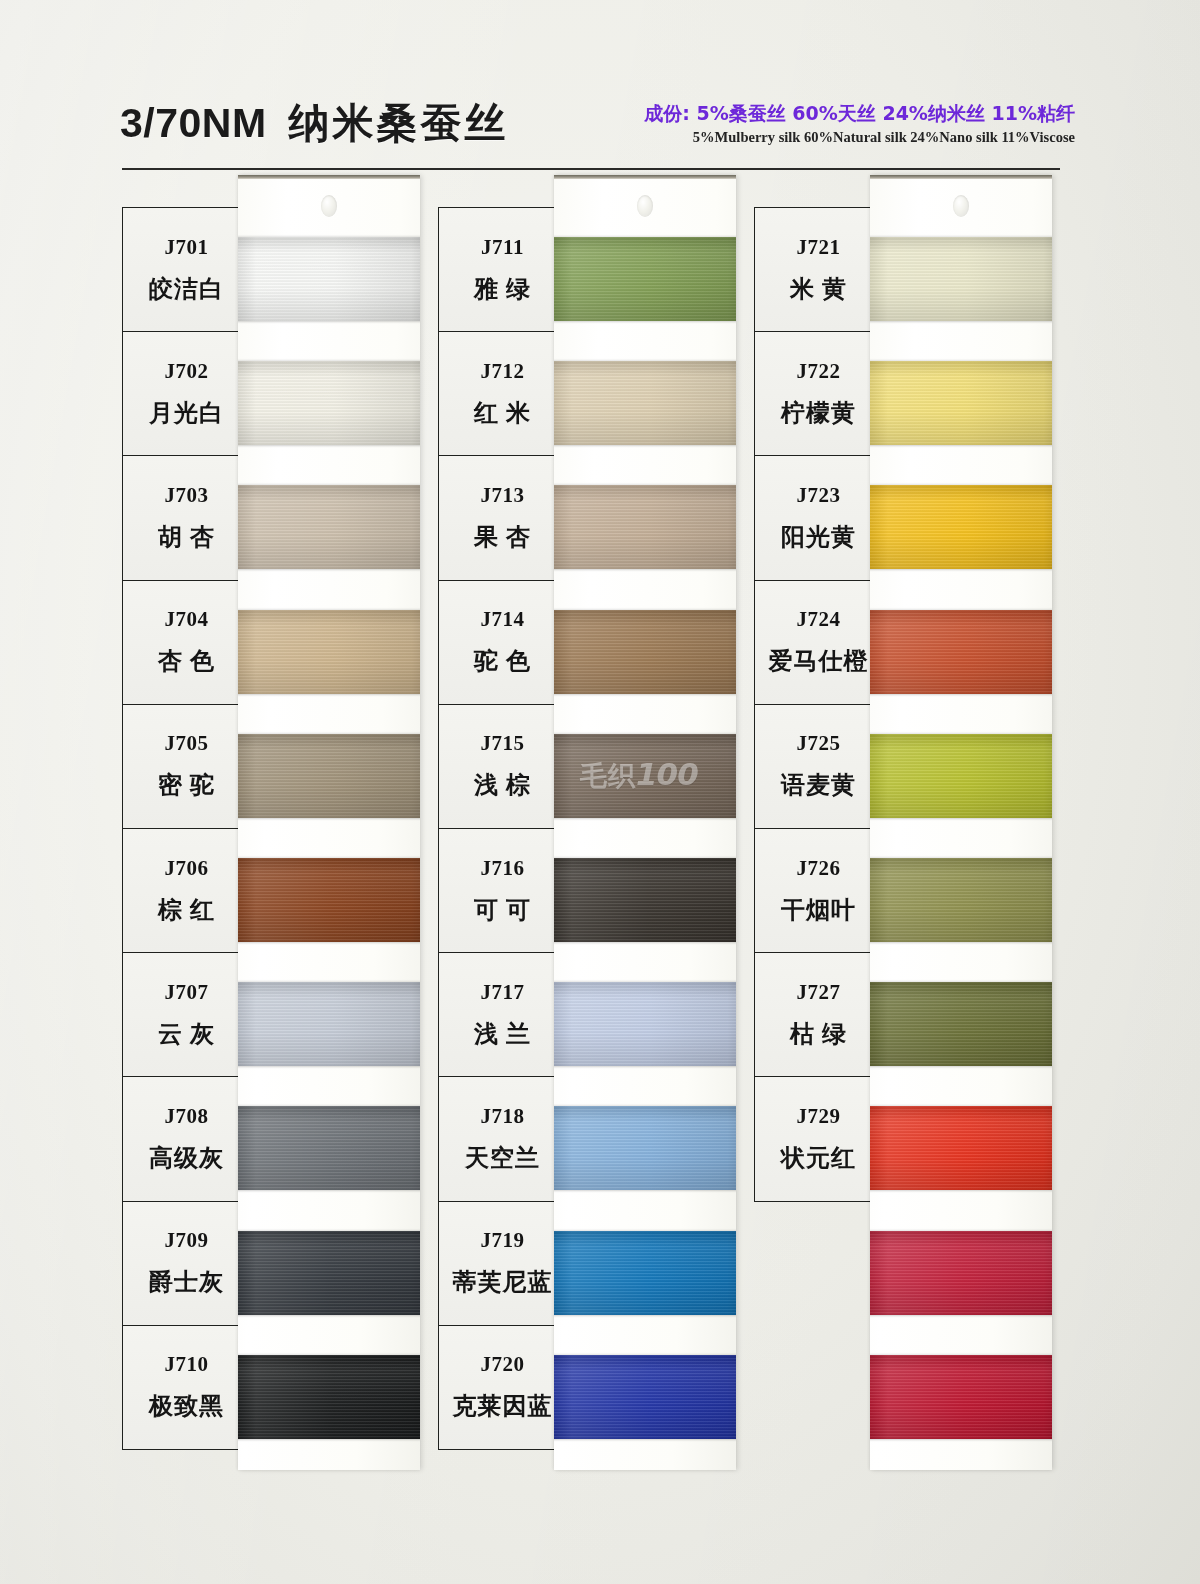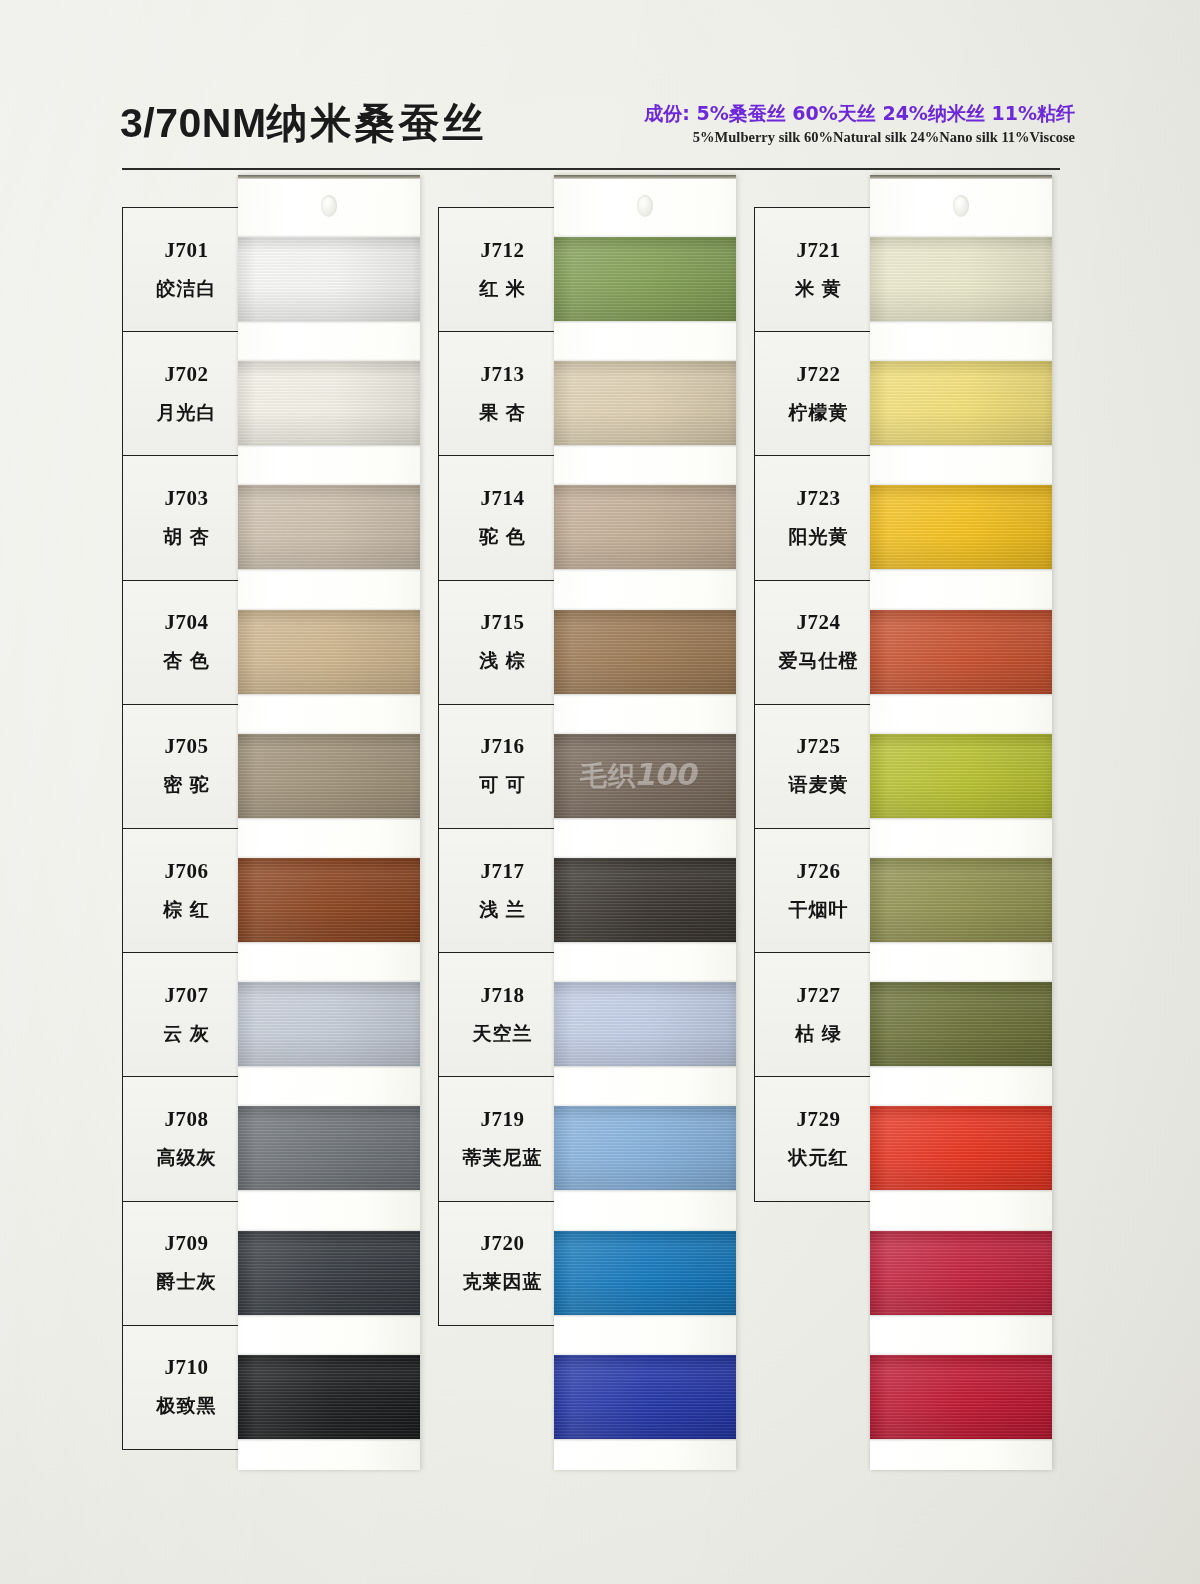--- a/index.html
+++ b/index.html
@@ -23,21 +23,21 @@
 
   
   #header{position:absolute;left:0;top:0;width:1200px;height:175px;}
   #title{
     position:absolute;left:120px;top:96px;
     font-size:41px;font-weight:bold;color:#1b1b1b;
     letter-spacing:0.5px;white-space:nowrap;
     text-shadow:0 1px 0 rgba(255,255,255,.6);
   }
   #title .code{font-family:"Liberation Sans",sans-serif;}
-  #title .cn{font-family:"DejaVu Sans","Liberation Sans",sans-serif;letter-spacing:3px;}
+  #title .cn{font-family:"DejaVu Sans","Liberation Sans",sans-serif;margin-left:22px;letter-spacing:3px;}
   #comp-cn{
     position:absolute;right:125px;top:101px;
     font-size:19px;font-weight:bold;color:#6d28d9;white-space:nowrap;
     font-family:"DejaVu Sans","Liberation Sans",sans-serif;
   }
   #comp-en{
     position:absolute;right:125px;top:129px;
     font-size:14.5px;font-weight:bold;color:#232323;white-space:nowrap;
     font-family:"Liberation Serif","DejaVu Serif",serif;
   }
@@ -74,22 +74,22 @@
     gap:13px;
     background:linear-gradient(180deg,#f4f4f0,#eeeeea);
   }
   .lcell-blank{flex:1;background:linear-gradient(180deg,#f4f4f0,#ecece8);}
   .code-txt{
     font-size:21px;font-weight:bold;color:#141414;
     font-family:"Liberation Serif","DejaVu Serif",serif;
     letter-spacing:0.5px;
   }
   .name-txt{
-    font-size:19px;font-weight:bold;color:#151515;
-    font-family:Liberation Sans, sans-serif;
+    font-size:24px;font-weight:bold;color:#151515;
+    font-family:Liberation Serif, serif;
     letter-spacing:1px;white-space:nowrap;
   }
 
   
   .card-strip{
     position:absolute;
     top:-32px;left:116px;width:182px;
     height:1295px;
     background:linear-gradient(92deg,#fbfbf7 0%,#ffffff 22%,#fdfdf9 72%,#f3f3ed 100%);
     box-shadow:2px 0 5px rgba(0,0,0,0.12), -1px 0 3px rgba(0,0,0,0.07);
@@ -281,20 +281,27 @@
           <div class="threads"></div>
           <div class="shade"></div>
           <div class="shade2"></div>
         </div>
       </div>
     </div>
     <div class="column col-1">
       <div class="label-table">
         <div class="lrow">
           <div class="lcell-text">
+            <div class="code-txt">J711</div>
+            <div class="name-txt">雅  绿</div>
+          </div>
+          <div class="lcell-blank"></div>
+        </div>
+        <div class="lrow">
+          <div class="lcell-text">
             <div class="code-txt">J712</div>
             <div class="name-txt">红  米</div>
           </div>
           <div class="lcell-blank"></div>
         </div>
         <div class="lrow">
           <div class="lcell-text">
             <div class="code-txt">J713</div>
             <div class="name-txt">果  杏</div>
           </div>

